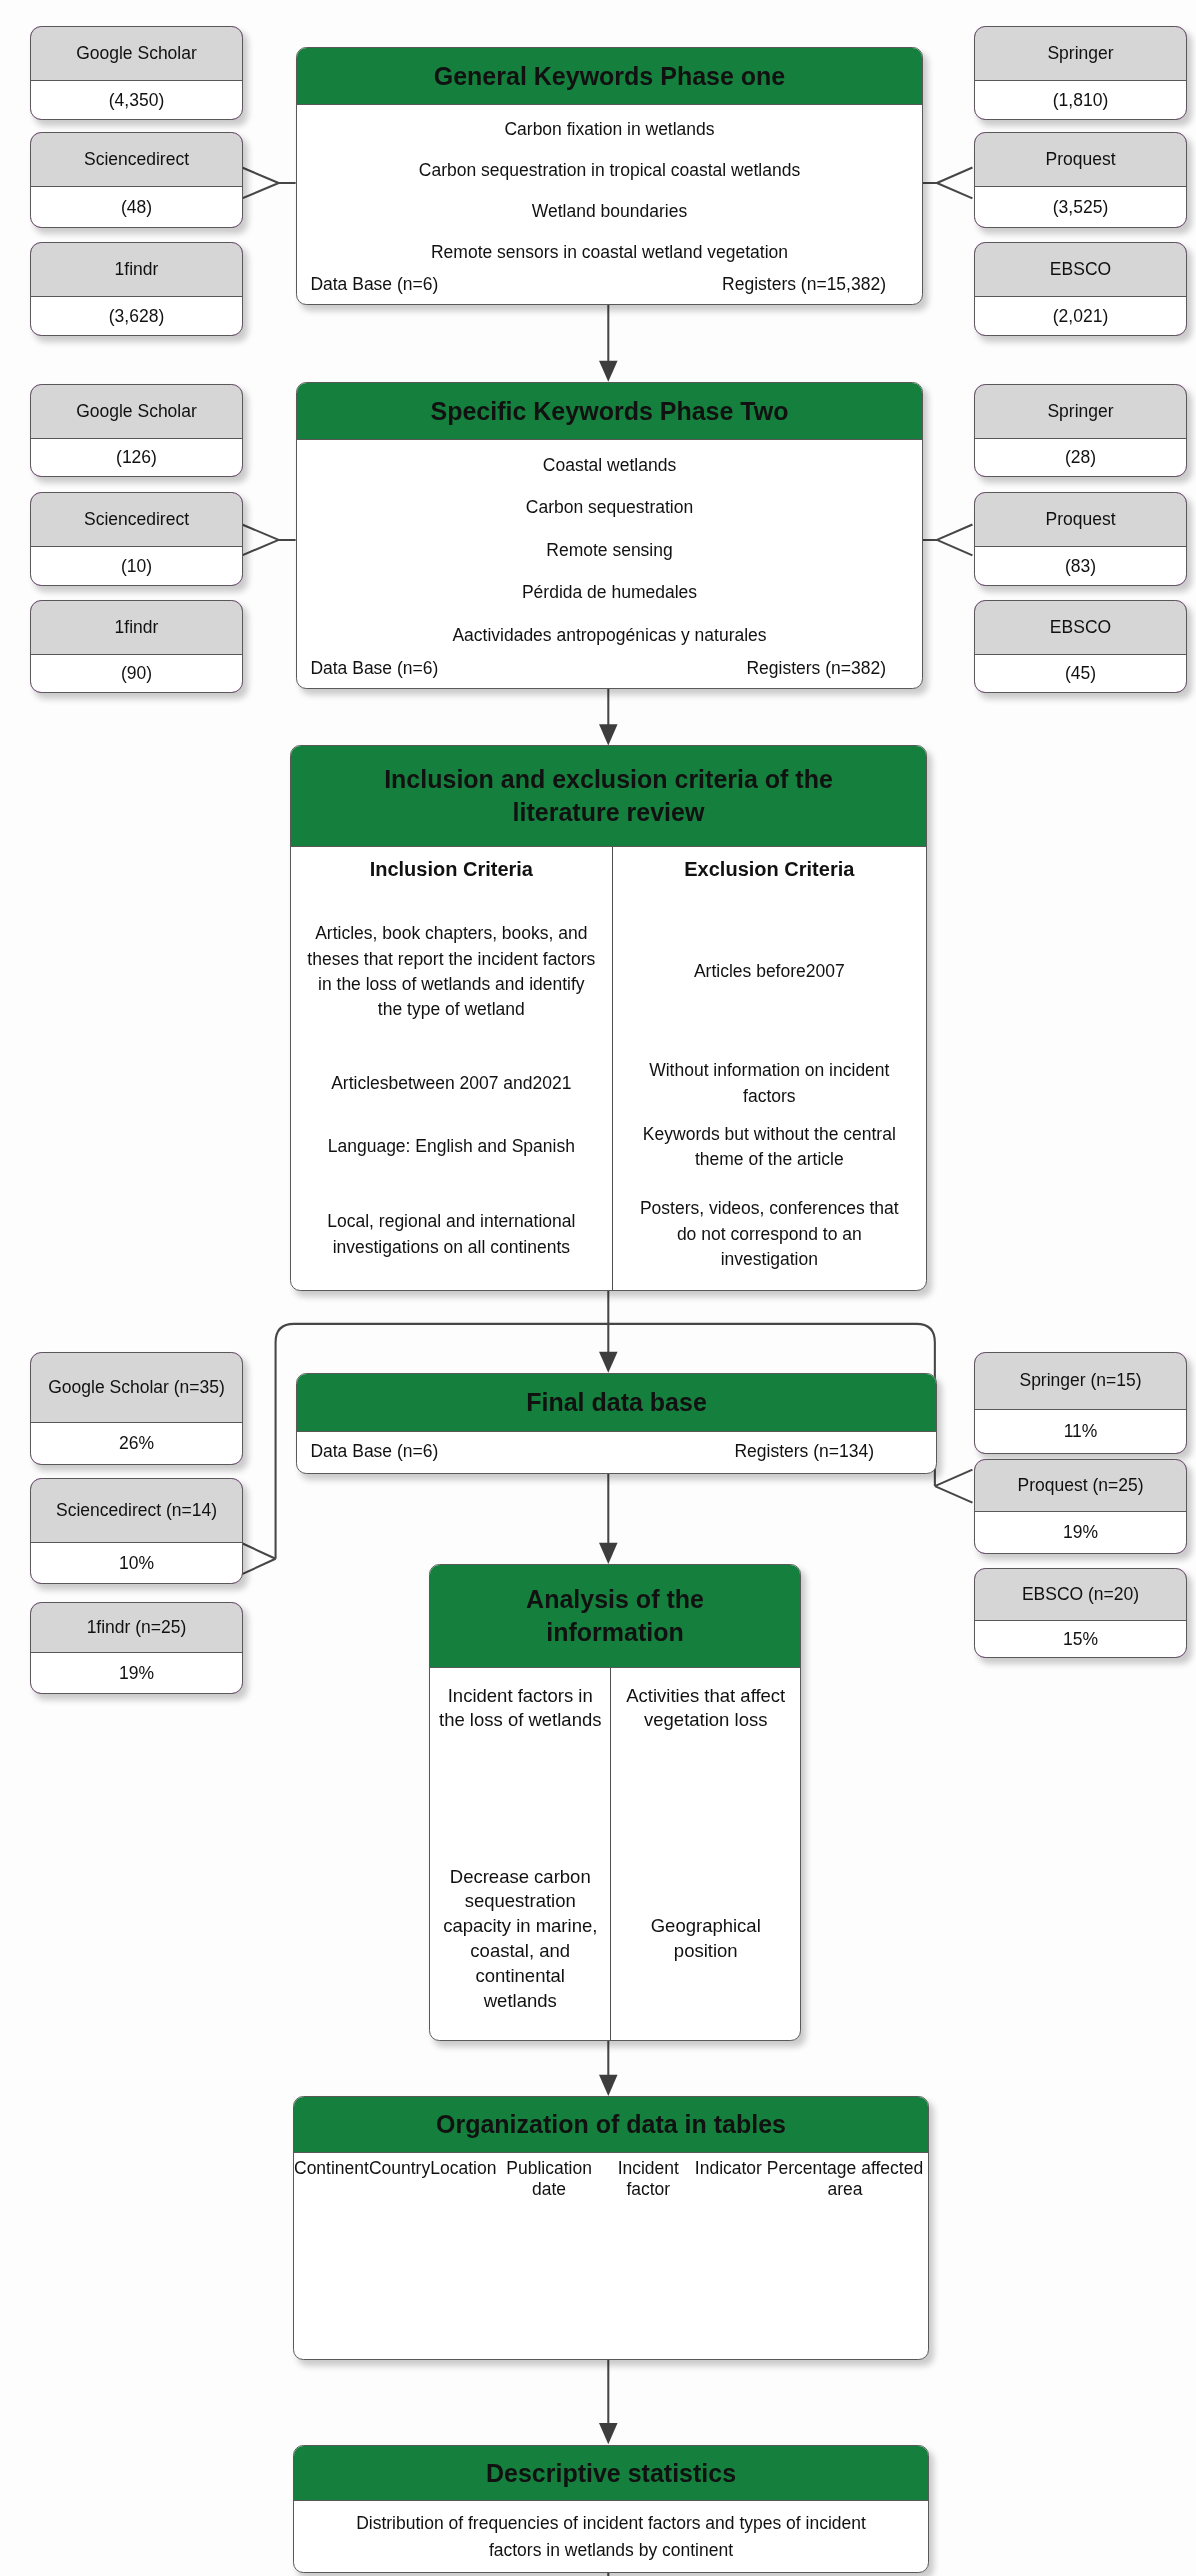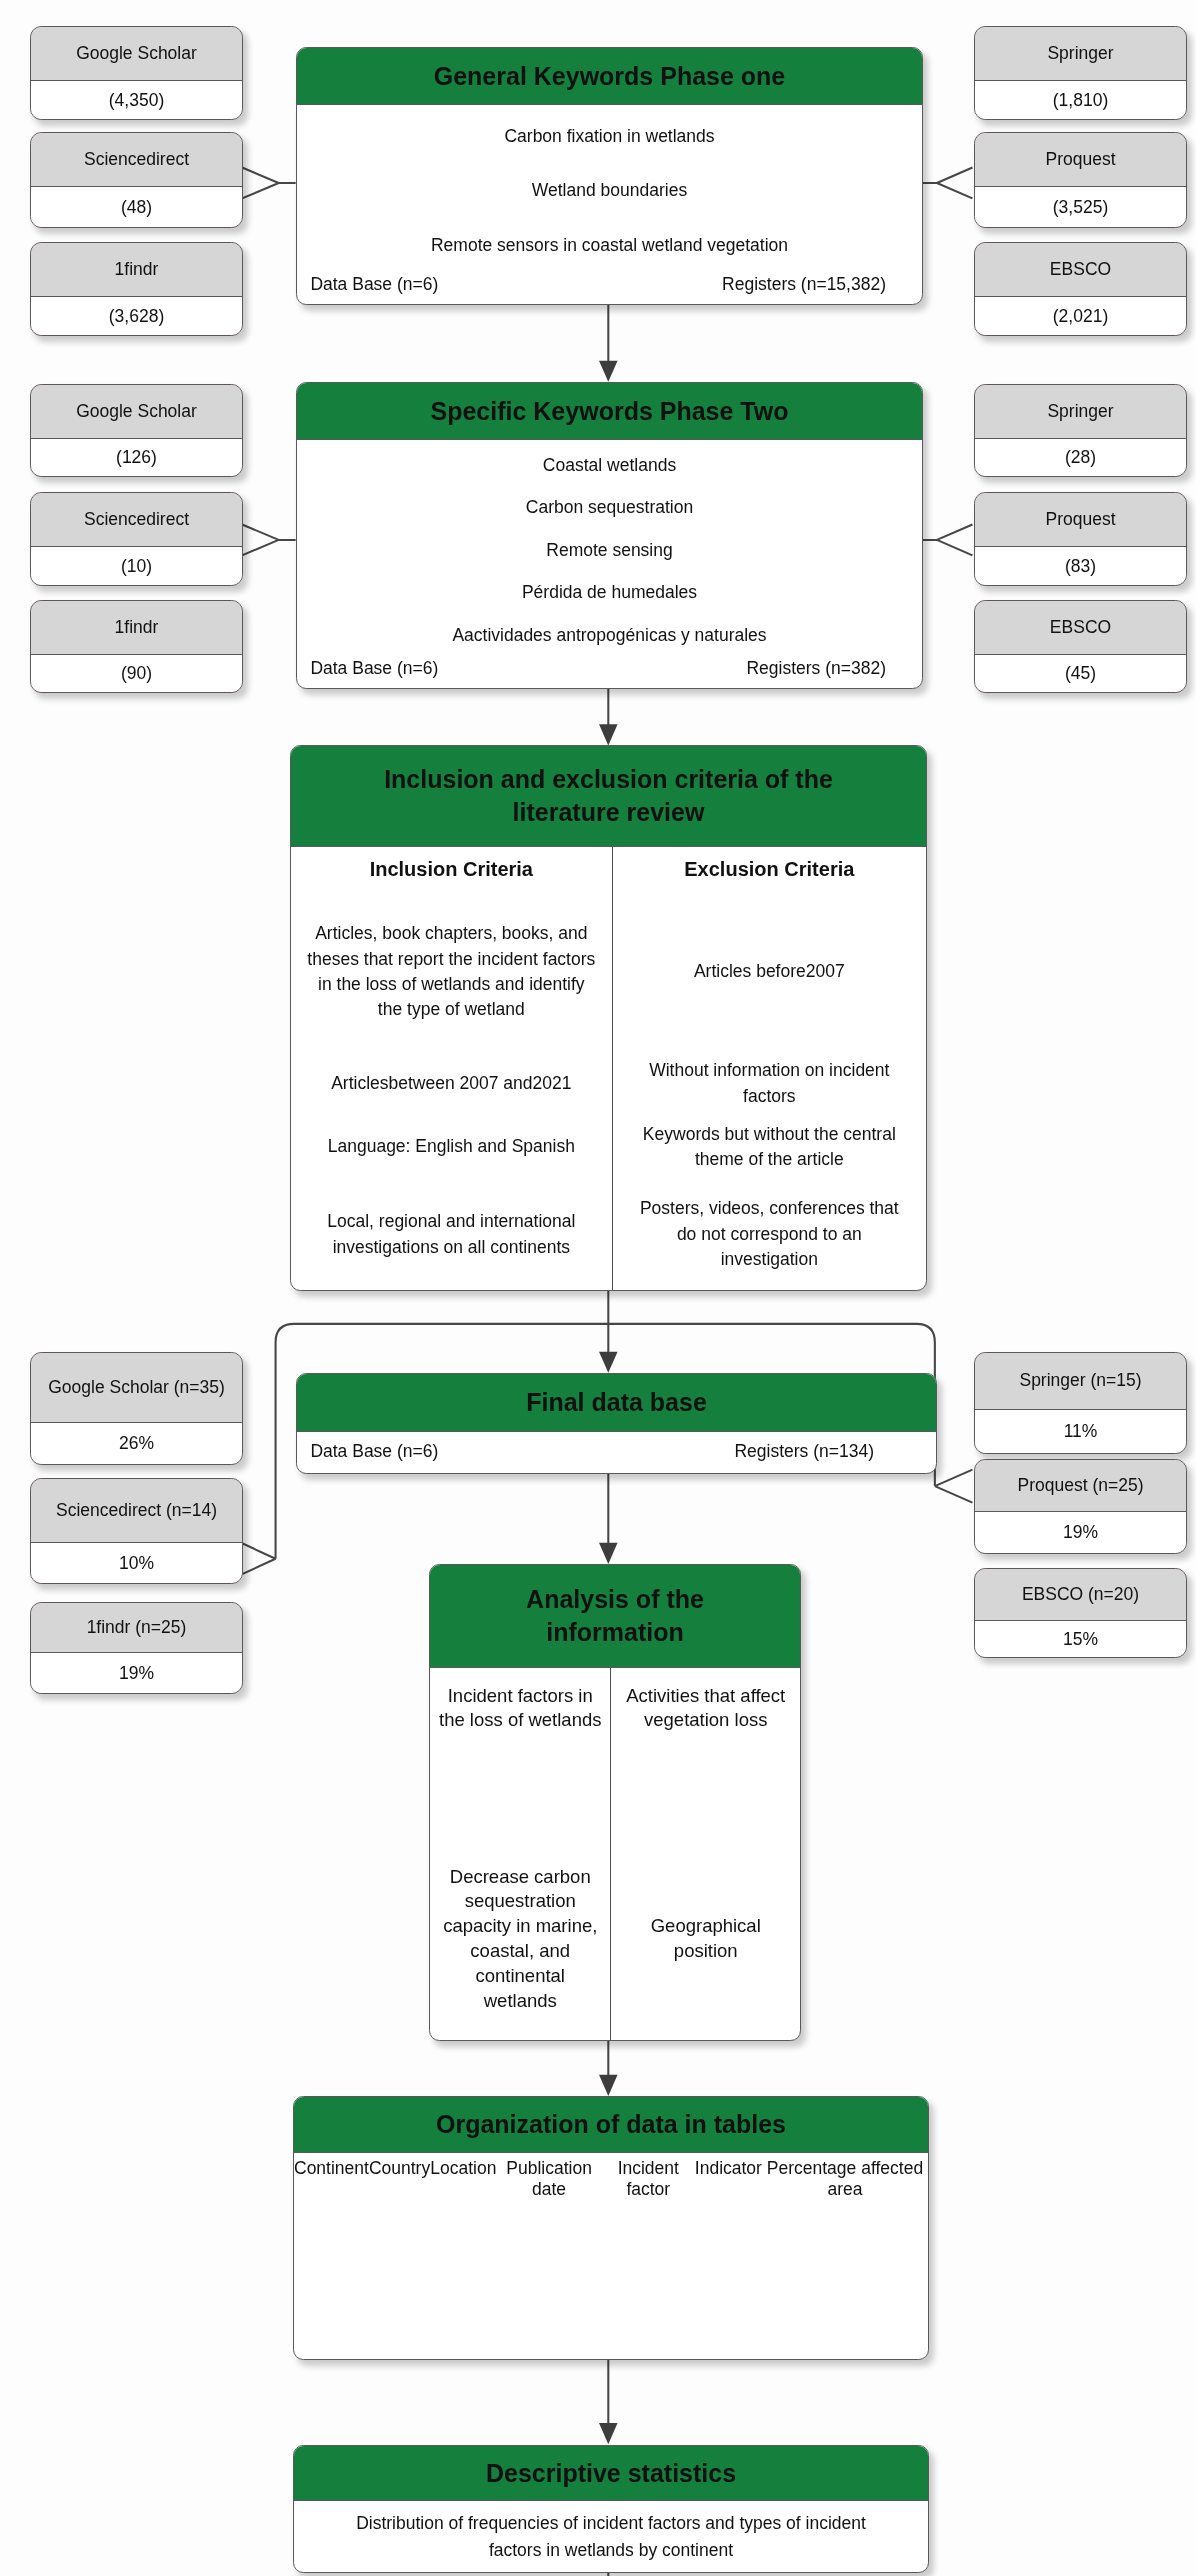--- a/index.html
+++ b/index.html
@@ -2,21 +2,21 @@
 <html style="font-size:8.2px"><head>
 <meta charset="utf-8">
 <style>
   html,body{margin:0;padding:0;background:#ffffff;}
   #canvas{
     position:relative;width:1196px;height:2794px;background:#fdfdfd;
     font-family:"Liberation Sans","DejaVu Sans",sans-serif;color:#111;overflow:hidden;
   }
   #connectors{position:absolute;left:0;top:0;width:1196px;height:2794px;pointer-events:none;}
   .dbbox{
-    position:absolute;border:1.5px solid #595959;border-radius:11.3px;background:#f9a8d4;
+    position:absolute;border:1.5px solid #595959;border-radius:11.3px;background:#a21caf;
     box-shadow:4.1px 5.2px 6.2px rgba(0,0,0,0.20);display:flex;flex-direction:column;overflow:hidden;
   }
   .dbt{
     flex:none;background:#d6d6d6;border-bottom:1.5px solid #595959;
     display:flex;align-items:center;justify-content:center;text-align:center;
     font-size:17.5px;line-height:1.25;padding:1px 6.2px;box-sizing:border-box;
   }
   .dbv{flex:1;display:flex;align-items:center;justify-content:center;font-size:17.5px;background:#fff;}
   .mainbox{
     position:absolute;border:1.5px solid #595959;border-radius:10.3px;background:#ffffff;
@@ -105,20 +105,21 @@
   </div>
   <div class="dbbox" style="left:974px;top:242px;width:211px;height:92px;">
     <div class="dbt" style="height:54px;">EBSCO</div>
     <div class="dbv">(2,021)</div>
   </div>
 
   <div class="mainbox" style="left:296px;top:47px;width:625px;height:256px;">
     <div class="hdr" style="height:57px;">General Keywords Phase one</div>
     <div class="kwlist">
       <div class="kw">Carbon fixation in wetlands</div>
+      <div class="kw">Carbon sequestration in tropical coastal wetlands</div>
       <div class="kw">Wetland boundaries</div>
       <div class="kw">Remote sensors in coastal wetland vegetation</div>
     </div>
     <div class="foot">
       <span>Data Base (n=6)</span>
       <span>Registers (n=15,382)</span>
     </div>
   </div>
 
   <div class="dbbox" style="left:30px;top:384px;width:211px;height:91px;">

